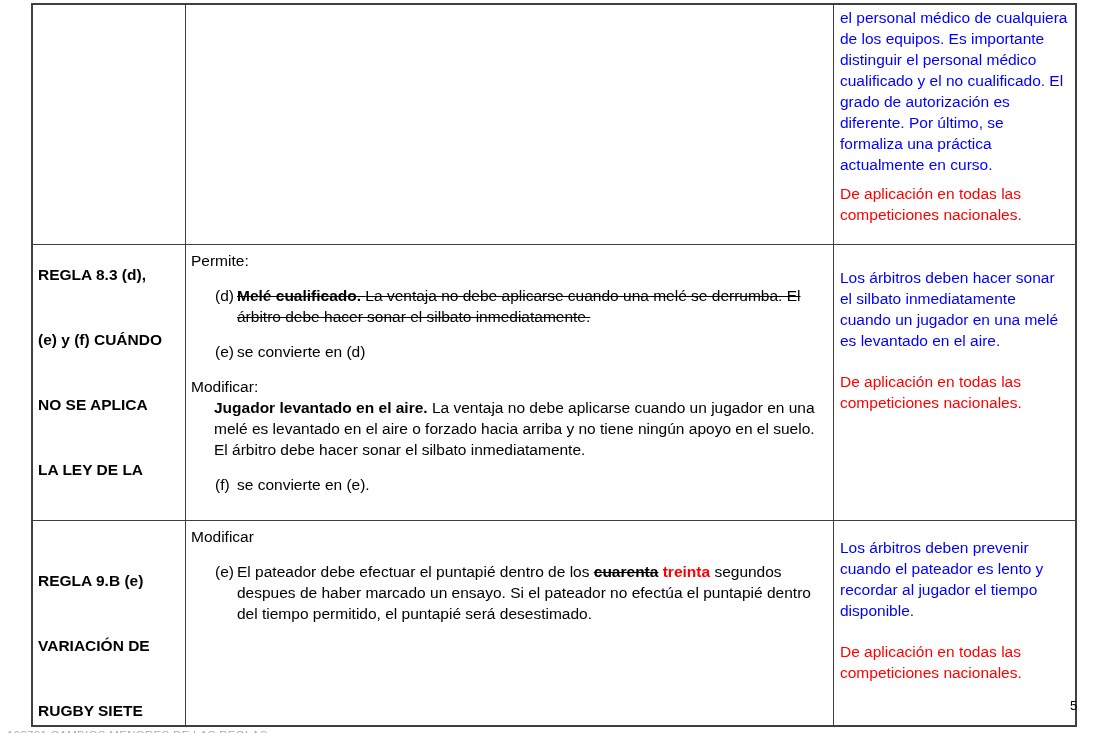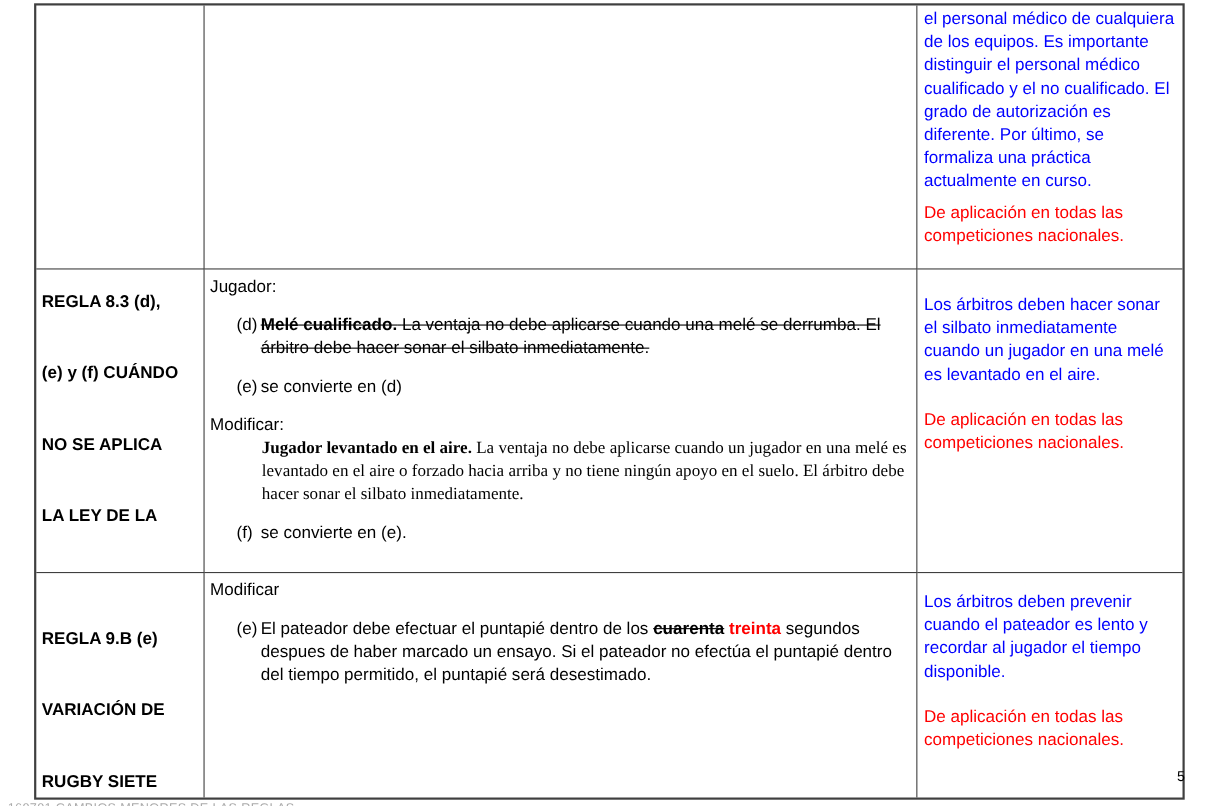--- a/index.html
+++ b/index.html
@@ -37,21 +37,21 @@
     font-weight:bold;
   }
   .rule-cell .line { display:block;margin-top:44px; }
 
   
   .change-cell { padding:5px 8px 0 5px; }
   .gap { height:14px; }
   .list-item { display:flex; padding-left:24px; }
   .marker { flex:0 0 22px; }
   .item-body { flex:1; }
-  .indent-para { margin-left:47px;font-family:Liberation Serif, serif; }
+  .indent-para { margin-left:23px; }
   .b { font-weight:bold; }
   .strike { text-decoration:line-through; }
   .redtxt { color:var(--red, #ff0000); }
 
   
   .notes-cell { padding:2px 6px 0 6px; }
   .note.blue { color:var(--blue, #0000ff); }
   .note.red { color:var(--red, #ff0000); }
   .mt { margin-top:20px; }
   .mt-sm { margin-top:8px; }
@@ -82,21 +82,21 @@
   <div class="cell rule-cell">
     <div>
       <span class="line">REGLA 8.3 (d),</span>
       <span class="line">(e) y (f) CUÁNDO</span>
       <span class="line">NO SE APLICA</span>
       <span class="line">LA LEY DE LA</span>
       <span class="line">VENTAJA.</span>
     </div>
   </div>
   <div class="cell change-cell">
-    <div class="heading">Jugador:</div>
+    <div class="heading">Permite:</div>
     <div class="gap"></div>
     <div class="list-item">
       <span class="marker">(d)</span>
       <span class="item-body"><span class="strike"><span class="b">Melé cualificado.</span> <span>La ventaja no debe aplicarse cuando una melé se derrumba. El árbitro debe hacer sonar el silbato inmediatamente.</span></span></span>
     </div>
     <div class="gap"></div>
     <div class="list-item">
       <span class="marker">(e)</span>
       <span class="item-body">se convierte en (d)</span>
     </div>

